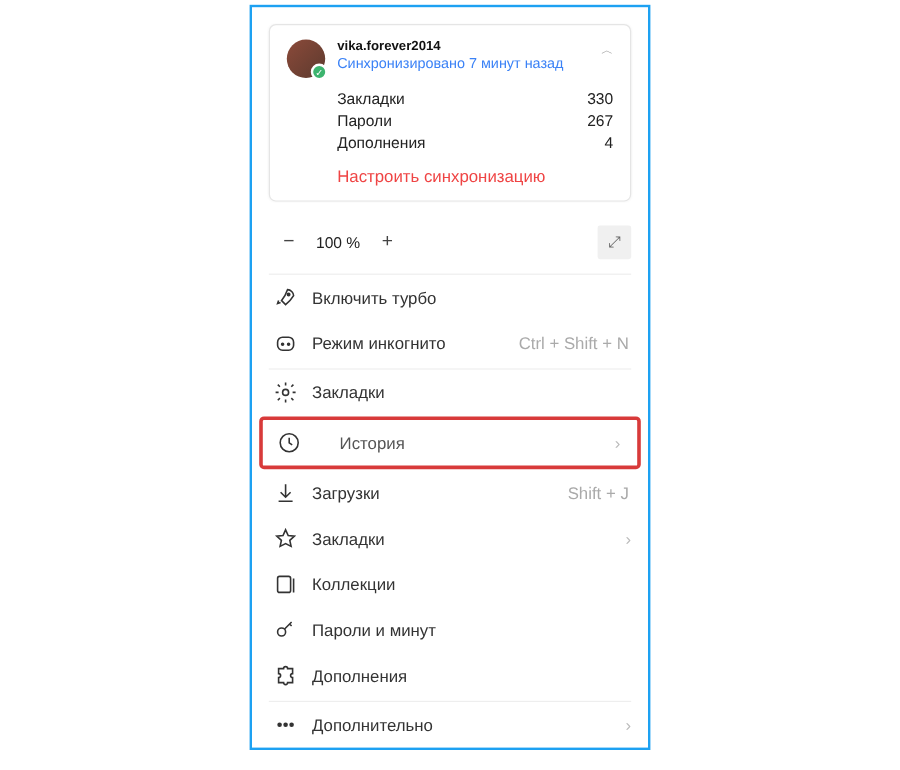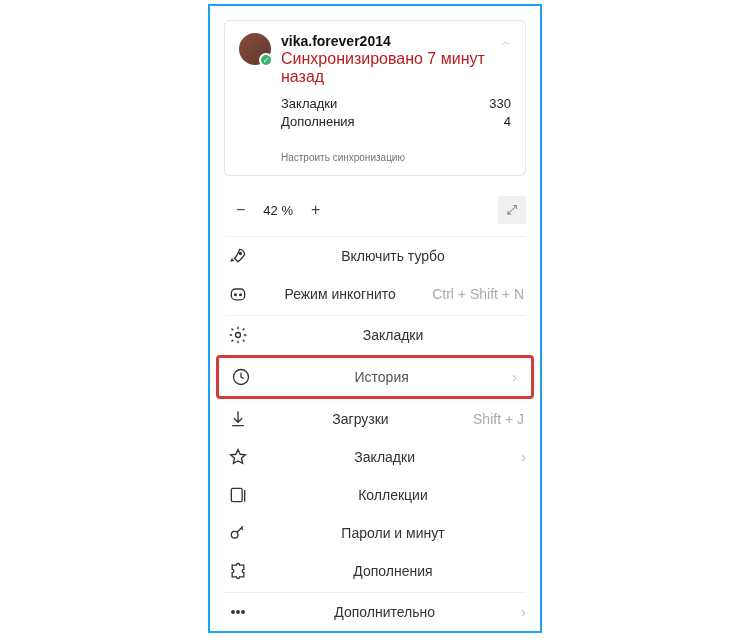--- a/index.html
+++ b/index.html
@@ -58,48 +58,48 @@
     border-radius: 50%;
     display: flex;
     align-items: center;
     justify-content: center;
     color: #fff;
     font-size: 8px;
   }
   .user-col { flex: 1; }
   .username {
     font-weight: bold;
-    font-size: 14px;
+    font-size: 11px;
     color: #111;
   }
   .sync-status {
-    font-size: 16px;
-    color: #b91c1c;
+    font-size: 12px;
+    color: #3b82f6;
     margin-top: 1px;
   }
   .caret-up {
     font-size: 10px;
     color: #999;
     padding-top: 2px;
   }
   .stats {
     padding-left: 42px;
     font-size: 13px;
     color: #222;
   }
   .stat-row {
     display: flex;
     justify-content: space-between;
     margin-bottom: 3px;
   }
   .sync-link {
-    color: #737373;
-    font-size: 10px;
+    color: #ef4444;
+    font-size: 14px;
     padding-left: 42px;
-    margin-top: 20px;
+    margin-top: 10px;
     cursor: pointer;
     display: inline-block;
   }
   .zoom-row {
     display: flex;
     align-items: center;
     justify-content: space-between;
     padding: 12px 14px 12px 26px;
     font-size: 13px;
     color: #222;
@@ -129,21 +129,20 @@
   }
   .menu-item {
     display: flex;
     align-items: center;
     padding: 9px 14px 9px 18px;
     font-size: 14px;
     color: #333;
     cursor: pointer;
     gap: 12px;
     position: relative;
-    text-align: center;
   }
   .menu-icon {
     width: 20px;
     height: 20px;
     display: flex;
     align-items: center;
     justify-content: center;
     color: #333;
     flex-shrink: 0;
   }
@@ -184,31 +183,35 @@
         <div class="sync-status">Синхронизировано 7 минут назад</div>
       </div>
       <div class="caret-up">︿</div>
     </div>
     <div class="stats">
       <div class="stat-row">
         <span>Закладки</span>
         <span>330</span>
       </div>
       <div class="stat-row">
+        <span>Пароли</span>
+        <span>267</span>
+      </div>
+      <div class="stat-row">
         <span>Дополнения</span>
         <span>4</span>
       </div>
     </div>
     <a class="sync-link">Настроить синхронизацию</a>
   </div>
 
   <div class="zoom-row">
     <div class="zoom-controls">
       <span class="zoom-btn">−</span>
-      <span>42 %</span>
+      <span>100 %</span>
       <span class="zoom-btn">+</span>
     </div>
     <div class="fullscreen-btn">
       <span>⤢</span>
     </div>
   </div>
 
   <hr class="divider">
 
   <div class="menu-item">

